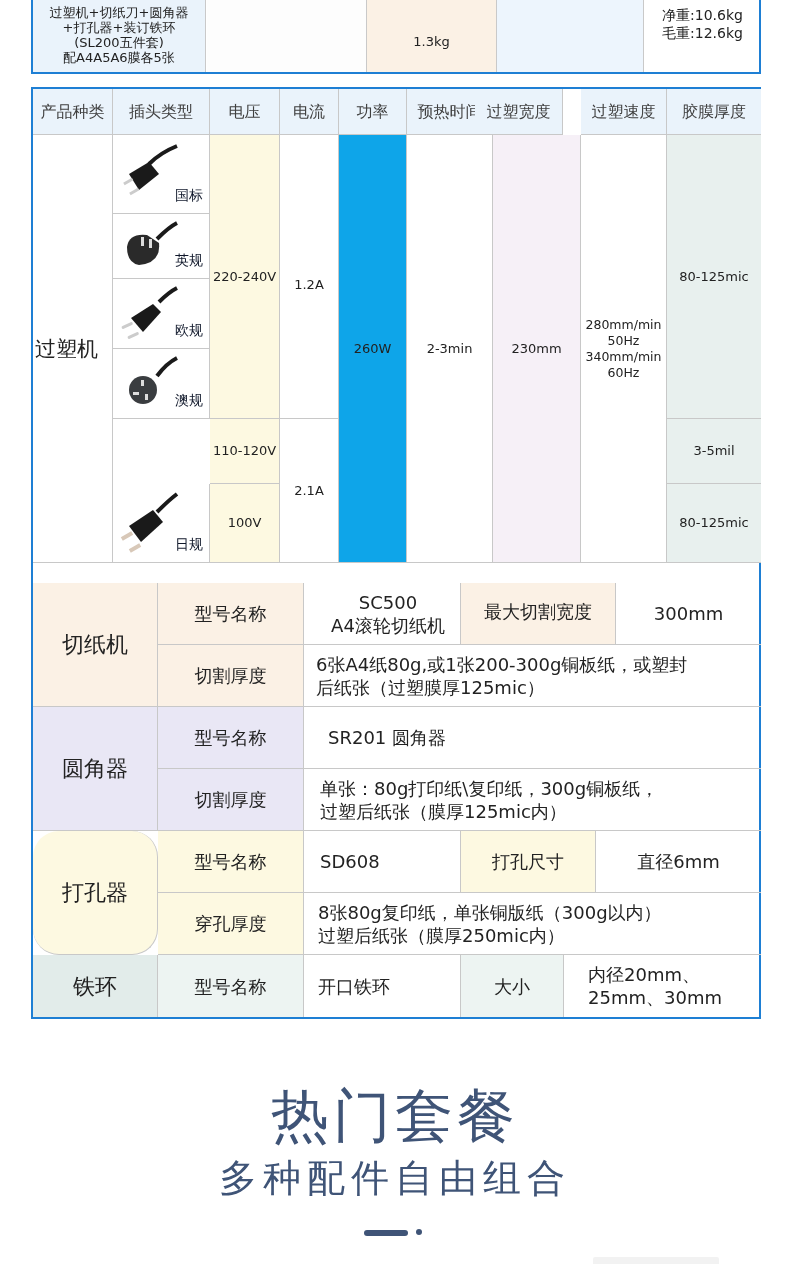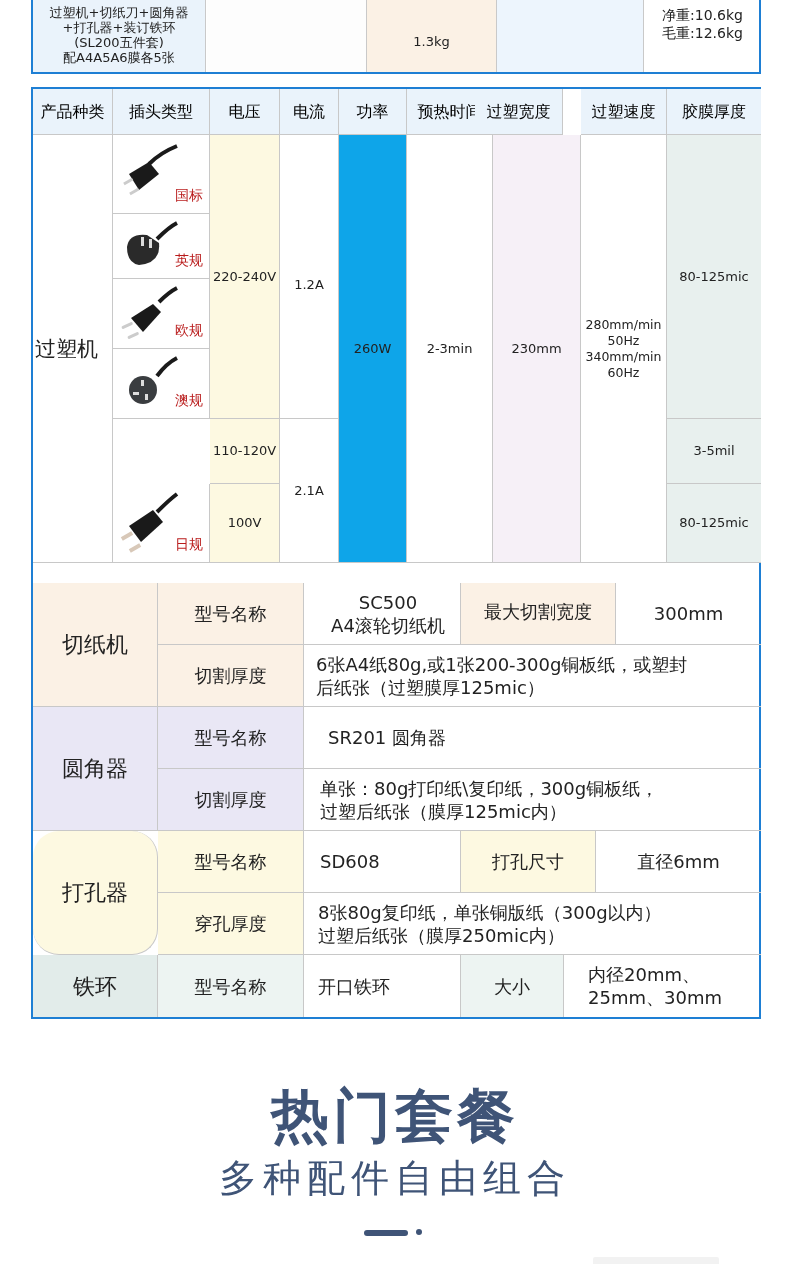--- a/index.html
+++ b/index.html
@@ -8,36 +8,36 @@
 
   .frame { position: absolute; border: 2px solid #1e7fd4; background: #fff; }
 
   
   #top-table { left: 31px; top: -4px; width: 730px; height: 78px; }
   #top-table .tc { position: absolute; top: 0; bottom: 0; border-right: 1px solid #c9c9c9; display: flex; align-items: center; justify-content: center; text-align: center; font-size: 13px; line-height: 15px; color: #222; }
 
   
   #spec { left: 31px; top: 87px; width: 730px; height: 498px; }
   .cell { position: absolute; border-right: 1px solid #c8c8c8; border-bottom: 1px solid #c8c8c8; display: flex; align-items: center; justify-content: center; text-align: center; font-size: 13px; color: #222; line-height: 16px; }
-  .hdr { background: #eaf3fb; font-size: 16px; color: #000000; }
+  .hdr { background: #eaf3fb; font-size: 16px; color: #404040; }
 
   .plug-cell { justify-content: flex-start; padding-left: 6px; }
   .plug-cell svg { flex: 0 0 auto; }
-  .plug-label { position: absolute; right: 6px; bottom: 10px; font-size: 14px; color: #b91c1c; }
+  .plug-label { position: absolute; right: 6px; bottom: 10px; font-size: 14px; color: #0f172a; }
 
   
   #acc { left: 31px; top: 583px; width: 730px; height: 436px; border-top: none; }
   .acell { position: absolute; border-right: 1px solid #c8c8c8; border-bottom: 1px solid #c8c8c8; display: flex; align-items: center; font-size: 18px; color: #222; line-height: 23px; }
   .acell.center { justify-content: center; text-align: center; }
   .acell.left { justify-content: flex-start; padding-left: 14px; text-align: left; }
   .big { font-size: 22px; }
 
   
   .title { position: absolute; left: 0; width: 790px; text-align: center; color: #3f5477; }
-  #h-main { top: 1078px; font-size: 58px; font-weight: bold; letter-spacing: 4px; }
+  #h-main { top: 1078px; font-size: 58px; font-weight: normal; letter-spacing: 4px; }
   #h-sub { top: 1153px; font-size: 38px; letter-spacing: 6px; }
   #divider { position: absolute; left: 364px; top: 1230px; width: 44px; height: 6px; border-radius: 3px; background: #3f5477; }
   #divider-dot { position: absolute; left: 416px; top: 1229px; width: 6px; height: 6px; border-radius: 3px; background: #3f5477; }
   #next-card { position: absolute; left: 593px; top: 1257px; width: 126px; height: 10px; background: #f2f2f2; border-radius: 2px; }
 </style>
 </head>
 <body>
 
 <div class="frame" id="top-table">
   <div class="tc" style="left:0;width:173px;background:#eaf3fb;flex-direction:column;">

